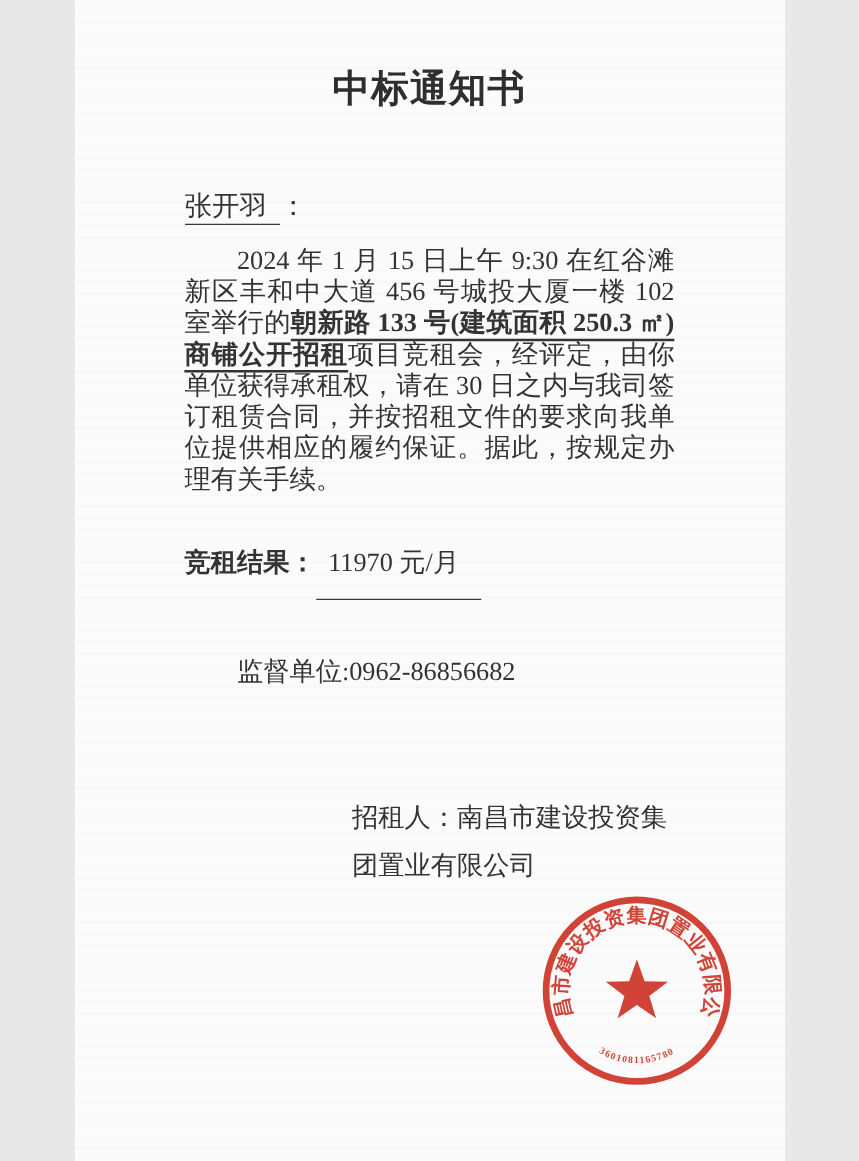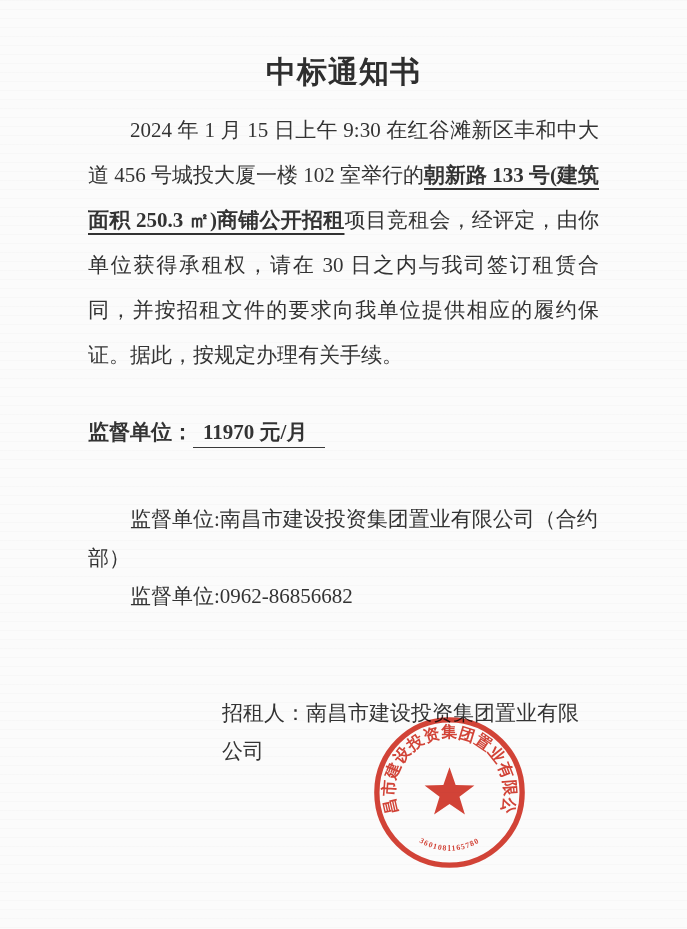--- a/index.html
+++ b/index.html
@@ -1,18 +1,18 @@
 <!DOCTYPE html>
 <html lang="zh"><head>
 <meta charset="utf-8">
 <style>
   html,body{margin:0;padding:0;background:#e8e8e8;}
   .page{
     position:relative;
-    width:687px;height:929px;
+    width:568px;height:929px;
     margin:0 auto;
     background:#fbfbfb;
     background-image:repeating-linear-gradient(180deg,
       rgba(0,0,0,0.014) 0px, rgba(0,0,0,0.014) 1px,
       rgba(255,255,255,0) 1px, rgba(255,255,255,0) 9px);
     color:#333;
     font-family:"Liberation Serif","DejaVu Serif",serif;
     overflow:hidden;
   }
   .doc{padding:0 88px;}
@@ -31,41 +31,40 @@
     line-height:30px;
   }
   .addr-name{
     border-bottom:1.5px solid #3a3a3a;
     padding-right:10px;
     padding-bottom:2px;
   }
   .para{
     margin:0;
     font-size:21px;
-    line-height:45px;
+    line-height:25px;
     text-align:justify;
   }
   .body-indent{text-indent:2em;}
   .main-para{margin-top:16px;}
   .hl{
     font-weight:bold;
     text-decoration:underline;
     text-decoration-thickness:1.5px;
     text-underline-offset:6px;
   }
   .result{
     margin-top:39px;
     font-size:21px;
     line-height:30px;
   }
   .result-label{font-weight:bold;}
   .result-value{
     border-bottom:1.5px solid #3a3a3a;
-    padding:0 18px 3px 10px;
-    font-weight:bold;
+    padding:0 18px 17px 10px;
   }
   .notice{margin-top:53px;}
   .ind-line{
     font-size:21px;
     line-height:38.5px;
     text-indent:2em;
   }
   .lessor{
     margin-top:78px;
     margin-left:134px;
@@ -93,27 +92,27 @@
   .seal-num{font-size:8px;letter-spacing:1.1px;}
 </style>
 </head>
 <body>
 
 <div class="page">
   <div class="doc">
 
     <h1 class="title">中标通知书</h1>
 
+    <div class="addressee"><span class="addr-name">张开羽</span><span>：</span></div>
 
     <p class="para body-indent main-para"><span>2024 年 1 月 15 日上午 9:30 在红谷滩新区丰和中大道 456 号城投大厦一楼 102 室举行的</span><span class="hl">朝新路 133 号(建筑面积 250.3 ㎡)商铺公开招租</span><span>项目竞租会，经评定，由你单位获得承租权，请在 30 日之内与我司签订租赁合同，并按招租文件的要求向我单位提供相应的履约保证。据此，按规定办理有关手续。</span></p>
 
-    <div class="result"><span class="result-label">监督单位：</span><span class="result-value">11970 元/月</span></div>
+    <div class="result"><span class="result-label">竞租结果：</span><span class="result-value">11970 元/月</span></div>
 
     <div class="notice">
-      <div class="ind-line"><span>监督单位:</span><span>南昌市建设投资集团置业有限公司（合约部）</span></div>
       <div class="ind-line"><span>监督单位:</span><span>0962-86856682</span></div>
     </div>
 
     <div class="lessor"><span>招租人：</span><span>南昌市建设投资集团置业有限公司</span></div>
 
   </div>
 
   <div class="stamp">
     <svg viewBox="0 0 160 160" xmlns="http://www.w3.org/2000/svg">
       <circle cx="80" cy="80" r="75" fill="none" stroke="#d0281a" stroke-width="5.5"></circle>

